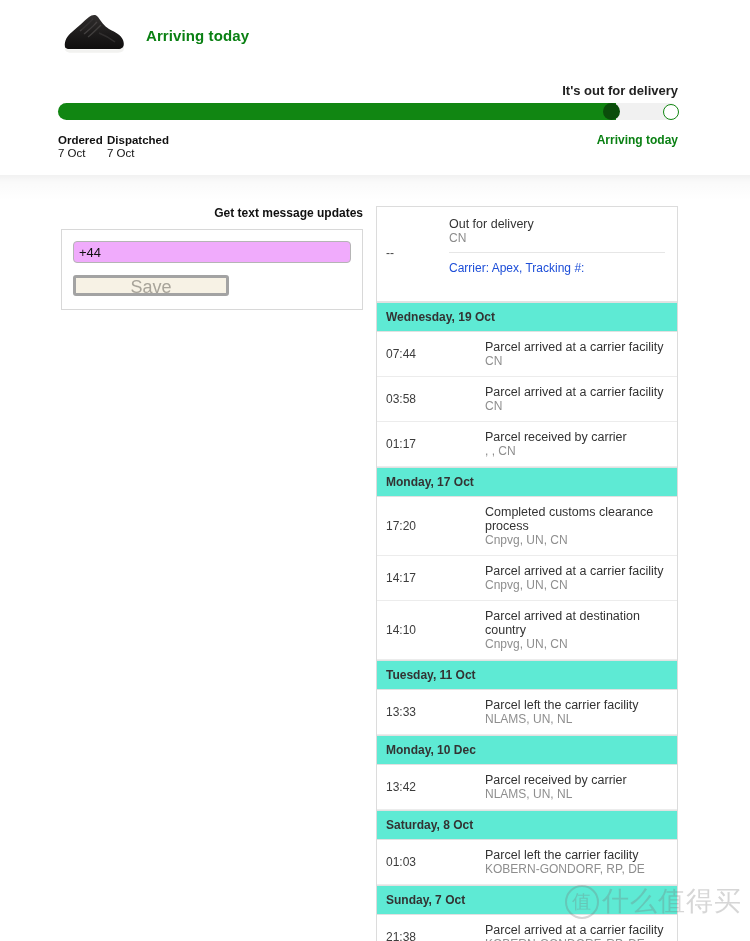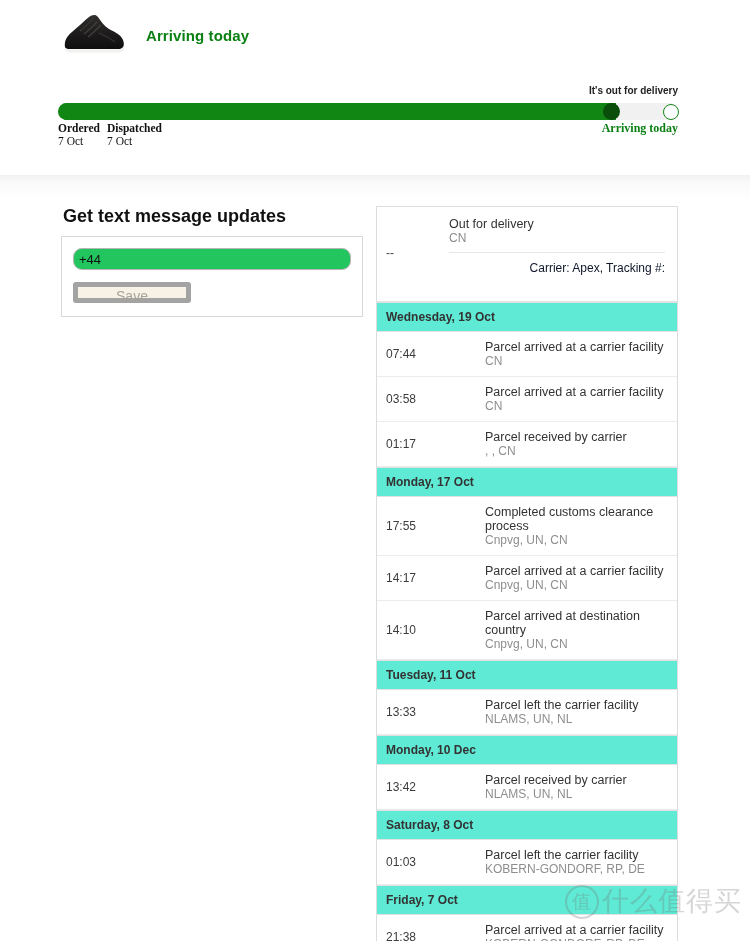--- a/index.html
+++ b/index.html
@@ -44,21 +44,21 @@
 
   
   .progress-wrap {
     position: absolute;
     left: 58px;
     top: 84px;
     width: 620px;
   }
   .progress-toplabel {
     text-align: right;
-    font-size: 10px;
+    font-size: 13px;
     font-weight: bold;
     color: #222;
     line-height: 14px;
     margin-bottom: 5px;
     padding-right: 0px;
   }
   .progress-track {
     position: relative;
     height: 17px;
     background: #f1f1f1;
@@ -94,25 +94,24 @@
     border: 1.6px solid #128612;
     box-sizing: border-box;
   }
   .progress-bottom {
     position: relative;
     height: 30px;
     margin-top: 2px;
   }
   .stop {
     position: absolute;
-    top: 0;
+    top: 12px;
     font-size: 11.5px;
     line-height: 12.5px;
     color: #111;
-    font-family: Liberation Serif, serif;
   }
   .stop .stop-name { font-weight: bold; display: block; white-space: nowrap;}
   .stop .stop-date { display: block; font-weight: normal; }
   .stop-ordered { left: 0px; }
   .stop-dispatched { left: 49px; }
   .stop-arriving {
     right: 0px;
     text-align: right;
     color: #0a8013;
     font-weight: bold;
@@ -129,43 +128,44 @@
   }
 
   
   .sms-col {
     position: absolute;
     left: 61px;
     top: 206px;
     width: 302px;
   }
   .col-title {
-    font-size: 18px;
+    font-size: 12px;
     font-weight: bold;
     color: #111;
     margin: 0 0 9px 2px;
+    text-align: right;
   }
   .sms-box {
     border: 1px solid #d8d8d8;
     background: #fff;
     padding: 11px 11px 13px 11px;
     box-sizing: border-box;
     width: 302px;
   }
   .phone-input {
     width: 100%;
     box-sizing: border-box;
     height: 22px;
     border: 1px solid #b5b5b5;
-    border-radius: 9px;
+    border-radius: 4px;
     font-family: "Liberation Sans", sans-serif;
     font-size: 13px;
     color: #111;
     padding: 1px 5px;
-    background: #22c55e;
+    background: #f0abfc;
     outline: none;
   }
   .agree-row {
     display: flex;
     align-items: flex-start;
     margin-top: 7px;
   }
   .agree-check {
     width: 11px;
     height: 11px;
@@ -182,29 +182,29 @@
     line-height: 14px;
     color: #333;
   }
   .agree-text a {
     color: #1b72c4;
     text-decoration: none;
   }
   .save-btn {
     display: block;
     margin-top: 12px;
-    width: 118px;
+    width: 156px;
     height: 21px;
     line-height: 19px;
     text-align: center;
     font-family: "Liberation Sans", sans-serif;
-    font-size: 14px;
+    font-size: 18px;
     color: #a8a49a;
     background: #f7f2e5;
-    border: 5px solid #a3a3a3;
+    border: 3px solid #a3a3a3;
     border-radius: 3px;
     cursor: default;
     padding: 0;
   }
 
   
   .ship-col {
     position: absolute;
     left: 376px;
     top: 206px;
@@ -248,24 +248,23 @@
     font-size: 12px;
     color: #8b8b8b;
     line-height: 14px;
   }
   .summary-sep {
     border-bottom: 1px solid #e6e6e6;
     margin: 7px 0 8px 0;
   }
   .summary-carrier {
     font-size: 12px;
-    color: #0f172a;
+    color: #1d4ed8;
     line-height: 14px;
     padding-bottom: 14px;
-    text-align: right;
   }
 
   .day-header {
     background: #5eead4;
     border-top: 1px solid #e1e1e1;
     border-bottom: 1px solid #e1e1e1;
     font-size: 12px;
     font-weight: bold;
     color: #333;
     padding: 7px 0 7px 9px;
@@ -413,21 +412,21 @@
         </div>
         <div class="event-row">
           <div class="event-time">01:17</div>
           <div class="event-body">
             <div class="event-title">Parcel received by carrier</div>
             <div class="event-loc">, , CN</div>
           </div>
         </div>
         <div class="day-header">Monday, 17 Oct</div>
         <div class="event-row">
-          <div class="event-time">17:55</div>
+          <div class="event-time">17:20</div>
           <div class="event-body">
             <div class="event-title">Completed customs clearance process</div>
             <div class="event-loc">Cnpvg, UN, CN</div>
           </div>
         </div>
         <div class="event-row">
           <div class="event-time">14:17</div>
           <div class="event-body">
             <div class="event-title">Parcel arrived at a carrier facility</div>
             <div class="event-loc">Cnpvg, UN, CN</div>
@@ -457,21 +456,21 @@
           </div>
         </div>
         <div class="day-header">Saturday, 8 Oct</div>
         <div class="event-row">
           <div class="event-time">01:03</div>
           <div class="event-body">
             <div class="event-title">Parcel left the carrier facility</div>
             <div class="event-loc">KOBERN-GONDORF, RP, DE</div>
           </div>
         </div>
-        <div class="day-header">Friday, 7 Oct</div>
+        <div class="day-header">Sunday, 7 Oct</div>
         <div class="event-row">
           <div class="event-time">21:38</div>
           <div class="event-body">
             <div class="event-title">Parcel arrived at a carrier facility</div>
             <div class="event-loc">KOBERN-GONDORF, RP, DE</div>
           </div>
         </div>
       </div>
   </div>
 

